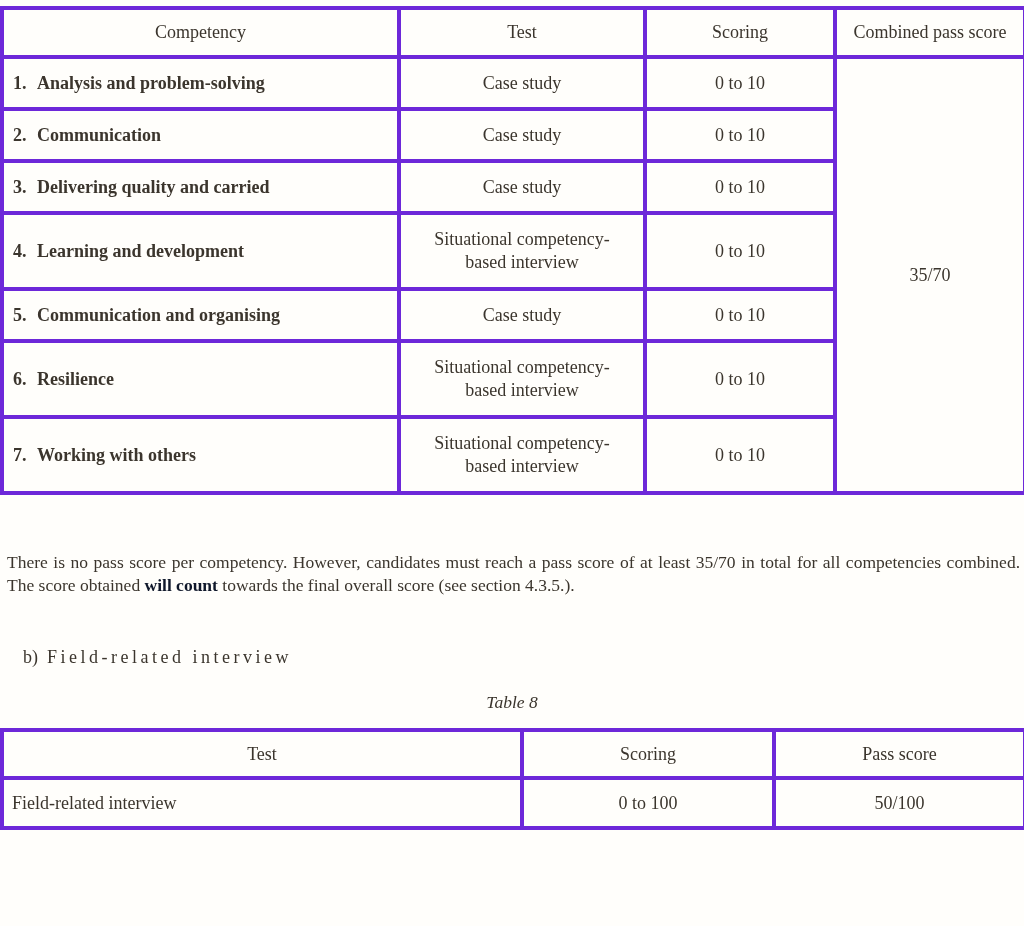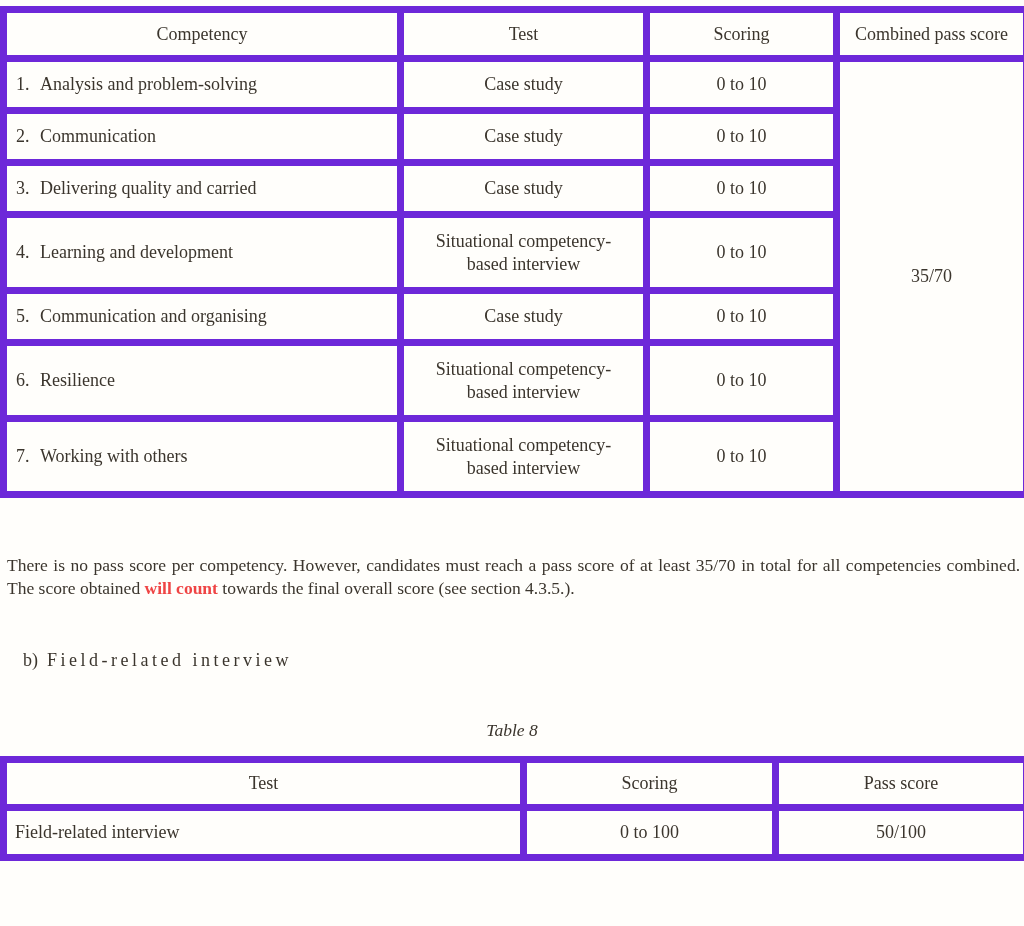--- a/index.html
+++ b/index.html
@@ -20,37 +20,38 @@
     position: relative;
   }
 
   
   table {
     border-collapse: collapse;
     table-layout: fixed;
     width: 1023px;
   }
   th, td {
-    border: 7px solid #6d28d9;
+    border: 4px solid #6d28d9;
     font-weight: normal;
     font-size: 18px;
     color: #3b352d;
     vertical-align: middle;
     padding: 0;
   }
   th { text-align: center; }
 
   
   #competency-table { margin-top: 6px; }
   #competency-table tr.header-row   { height: 49px; }
   #competency-table tr.single-row   { height: 52px; }
   #competency-table tr.tall-row     { height: 76px; }
   #competency-table td.cell-competency {
     text-align: left;
     padding-left: 9px;
+    font-weight: bold;
   }
   #competency-table td.cell-competency .row-num {
     display: inline-block;
     min-width: 24px;
   }
   #competency-table td.cell-test {
     text-align: center;
     line-height: 23px;
     font-family: Liberation Serif, serif;
   }
@@ -66,39 +67,39 @@
 
   
   .para {
     margin: 0;
     padding: 0 4px 0 7px;
     font-size: 17.5px;
     line-height: 23px;
     text-align: justify;
   }
   #paragraph-1 { margin-top: 56px; }
-  #paragraph-1 b { font-weight: bold; color: #ef4444; }
+  #paragraph-1 b { font-weight: bold; color: #0f172a; }
 
   
   .section-heading {
     margin: 50px 0 0 0;
     padding-left: 23px;
     font-size: 18px;
     font-weight: normal;
   }
   .section-heading .spaced {
     letter-spacing: 3.5px;
     margin-left: 9px;
   }
 
   #paragraph-2 { margin-top: 20px; }
 
   
   .table-caption {
-    margin-top: 49px;
+    margin-top: 24px;
     text-align: center;
     font-style: italic;
     font-size: 17.5px;
   }
   #field-table { margin-top: 15px; }
   #field-table tr.header-row { height: 48px; }
   #field-table tr.data-row   { height: 50px; }
   #field-table td.cell-test {
     text-align: left;
     padding-left: 8px;

